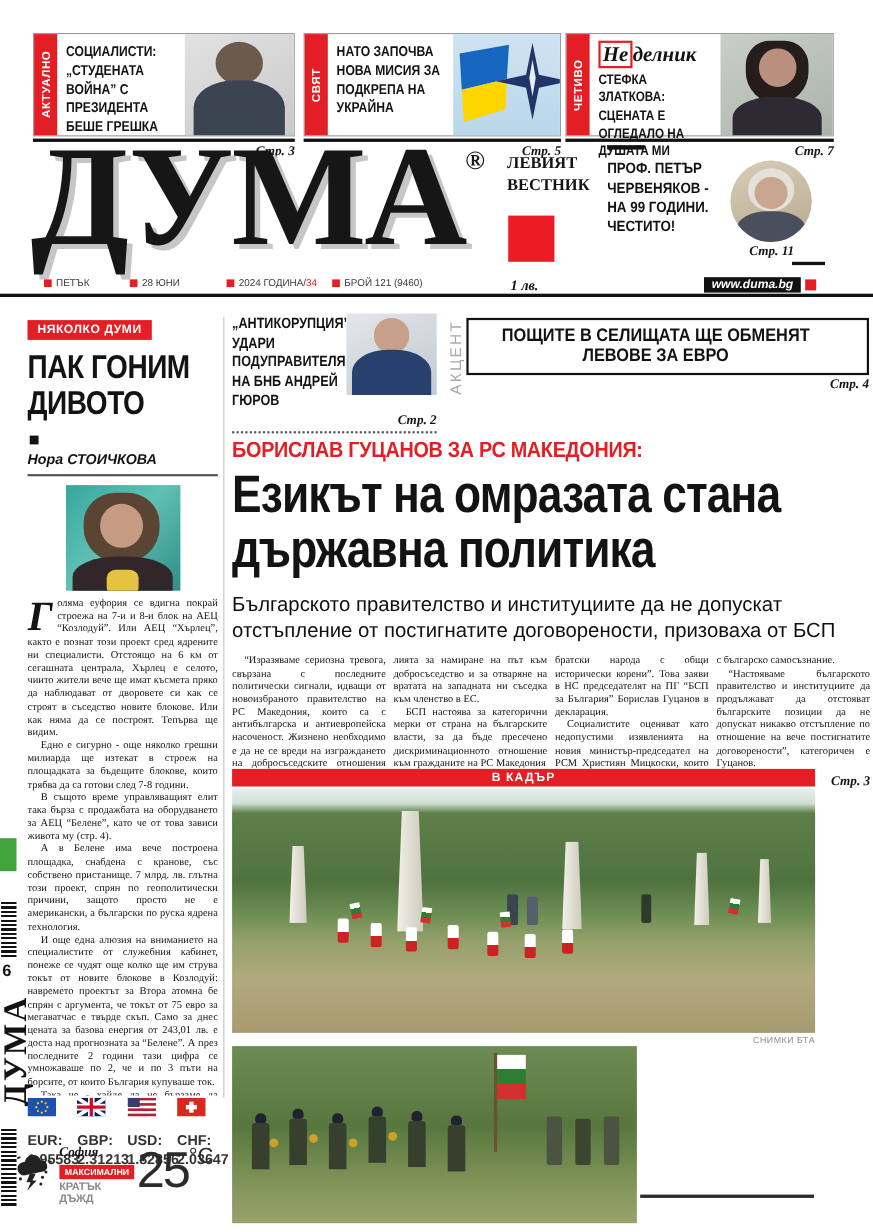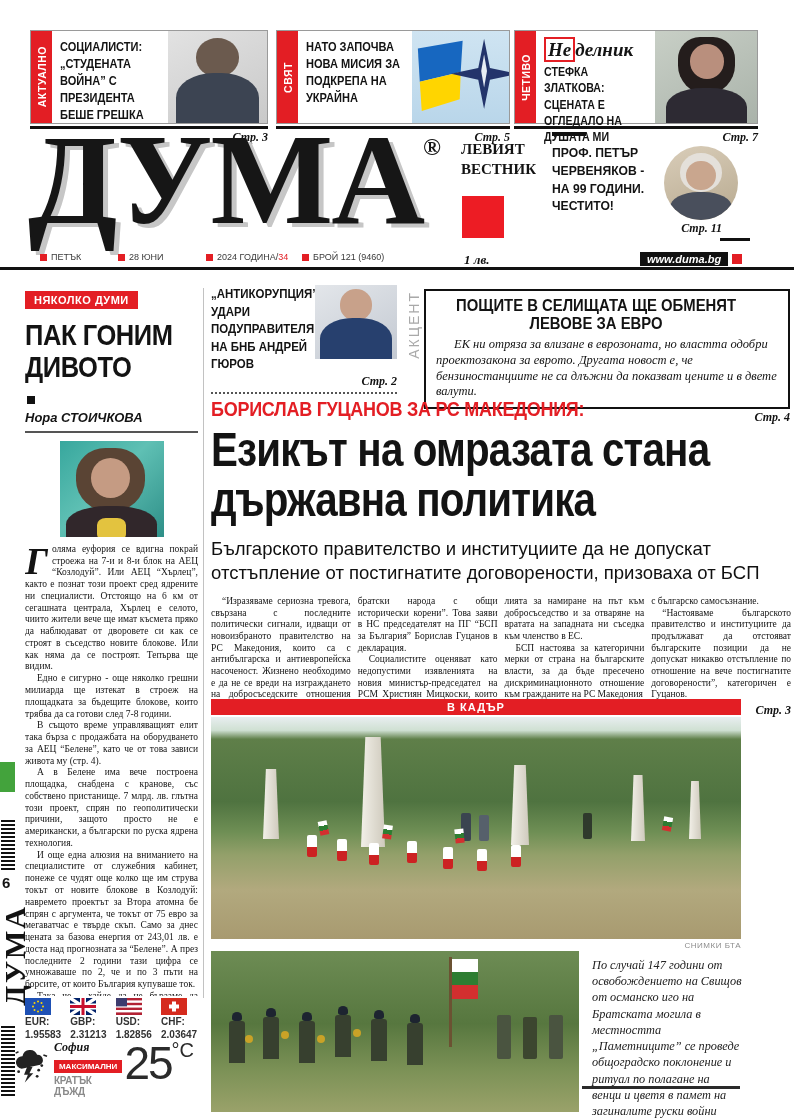--- a/index.html
+++ b/index.html
@@ -117,21 +117,21 @@
   .kid{position:absolute;width:10px;height:22px;background:linear-gradient(#fff 55%,#c22 55%);border-radius:2px;}
   .bgflag{position:absolute;width:9px;height:14px;background:linear-gradient(#fff 33%,#2e7d32 33% 66%,#d32f2f 66%);}
   .bandman{position:absolute;width:16px;height:42px;background:#37402f;border-radius:3px 3px 0 0;}
   .bandman::before{content:"";position:absolute;top:-9px;left:3px;width:10px;height:9px;border-radius:50% 50% 30% 30%;background:#1d2430;}
   .brass{position:absolute;width:8px;height:8px;border-radius:50%;background:#c9a227;}
 
   
   .fx{left:25px;top:998px;width:176px;display:flex;justify-content:space-between;}
   .fx-item{width:40px;}
   .fx-item svg{display:block;}
-  .fx-label{font-size:10px;font-weight:700;color:#333;line-height:1.3;margin-top:0;}
+  .fx-label{font-size:13px;font-weight:700;color:#333;line-height:1.3;margin-top:14px;}
   .weather{left:14px;top:1040px;width:180px;display:flex;align-items:flex-start;}
   .wx-text{margin-left:6px;width:74px;}
   .wx-city{font-family:"Liberation Serif",serif;font-style:italic;font-weight:700;font-size:12px;}
   .wx-max{display:inline-block;background:#e31e24;color:#fff;font-weight:700;font-size:8px;padding:2px 5px;margin:3px 0 2px;}
   .wx-cond{font-size:10px;color:#8a8a8a;font-weight:700;letter-spacing:-.3px;}
   .wx-temp{font-size:46px;font-weight:200;color:#2b2b2b;line-height:1;letter-spacing:-2px;margin-left:2px;}
   .wx-unit{font-size:20px;vertical-align:22px;letter-spacing:0;}
 
   
   .rail-green{left:0;top:762px;width:15px;height:30px;background:#43a33c;}
@@ -303,42 +303,41 @@
   </div>
 
   <div class="abs accent">
     <div class="acc-flex">
       <div class="acc-label">
           <span>АКЦЕНТ</span>
         </div>
       <div style="flex:1;">
         <div class="acc-box">
           <div class="acc-title cond9" style="width:104%;">ПОЩИТЕ В СЕЛИЩАТА ЩЕ ОБМЕНЯТ ЛЕВОВЕ ЗА ЕВРО</div>
-          <div class="acc-deck">ЕК ни отряза за влизане в еврозоната, но властта одобри проектозакона за еврото. Другата новост е, че бензиностанциите не са длъжни да показват цените и в двете валути.</div>
         </div>
         <div class="pageref">Стр. 4</div>
       </div>
     </div>
   </div>
 
   <div class="abs lead">
     <div class="kicker cond9">БОРИСЛАВ ГУЦАНОВ ЗА РС МАКЕДОНИЯ:</div>
     <div class="headline condblock" style="transform:scaleX(.84);width:119%;">Езикът на омразата стана държавна политика</div>
     <div class="deck">Българското правителство и институциите да не допускат отстъпление от постигнатите договорености, призоваха от БСП</div>
     <div class="lead-cols">
       <div class="lead-col">
         <p class="first">“Изразяваме сериозна тревога, свързана с последните политически сигнали, идващи от новоизбраното правителство на РС Македония, които са с антибългарска и антиевропейска насоченост. Жизнено необходимо е да не се вреди на изграждането на добросъседските отношения между два</p>
       </div>
       <div class="lead-col">
+        <p style="text-indent:0;">лията за намиране на път към добросъседство и за отваряне на вратата на западната ни съседка към членство в ЕС.</p>
+        <p>БСП настоява за категорични мерки от страна на българските власти, за да бъде пресечено дискриминационното отношение към гражданите на РС Македония</p>
+      </div>
+      <div class="lead-col">
         <p style="text-indent:0;">братски народа с общи исторически корени”. Това заяви в НС председателят на ПГ “БСП за България” Борислав Гуцанов в декларация.</p>
         <p>Социалистите оценяват като недопустими изявленията на новия министър-председател на РСМ Християн Мицкоски, които поставят под въпрос уси-</p>
-      </div>
-      <div class="lead-col">
-        <p style="text-indent:0;">лията за намиране на път към добросъседство и за отваряне на вратата на западната ни съседка към членство в ЕС.</p>
-        <p>БСП настоява за категорични мерки от страна на българските власти, за да бъде пресечено дискриминационното отношение към гражданите на РС Македония</p>
       </div>
       <div class="lead-col">
         <p style="text-indent:0;">с българско самосъзнание.</p>
         <p>“Настояваме българското правителство и институциите да продължават да отстояват българските позиции да не допускат никакво отстъпление по отношение на вече постигнатите договорености”, категоричен е Гуцанов.</p>
         <div class="pageref lead-pref">Стр. 3</div>
       </div>
     </div>
   </div>
 
   <div class="abs kadar">
@@ -379,21 +378,20 @@
     <div class="brass" style="left:70px;top:80px;"></div>
     <div class="brass" style="left:106px;top:84px;"></div>
     <div class="brass" style="left:142px;top:78px;"></div>
     <div style="position:absolute;left:238px;top:6px;width:3px;height:90px;background:#6b5232;"></div>
     <div class="bgflag" style="left:241px;top:8px;width:26px;height:40px;"></div>
     <div class="figure" style="left:286px;top:64px;width:14px;height:44px;background:#4a5440;"></div>
     <div class="figure" style="left:312px;top:66px;width:14px;height:42px;background:#3c462f;"></div>
     <div class="figure" style="left:338px;top:64px;width:14px;height:44px;background:#4a5440;"></div>
   </div>
 
-  <div class="abs caption">По случай 147 години от освобождението на Свищов от османско иго на Братската могила в местността „Паметниците” се проведе общоградско поклонение и ритуал по полагане на венци и цветя в памет на загиналите руски войни</div>
   <div class="abs cap-rule"></div>
 
   <div class="abs fx">
     <div class="fx-item">
       <svg width="26" height="17">
           <rect width="26" height="17" fill="#1e50b4"></rect>
           <g fill="#ffd500">
             <circle cx="13" cy="3.5" r="1"></circle>
             <circle cx="16.5" cy="5" r="1"></circle>
             <circle cx="18" cy="8.5" r="1"></circle>

